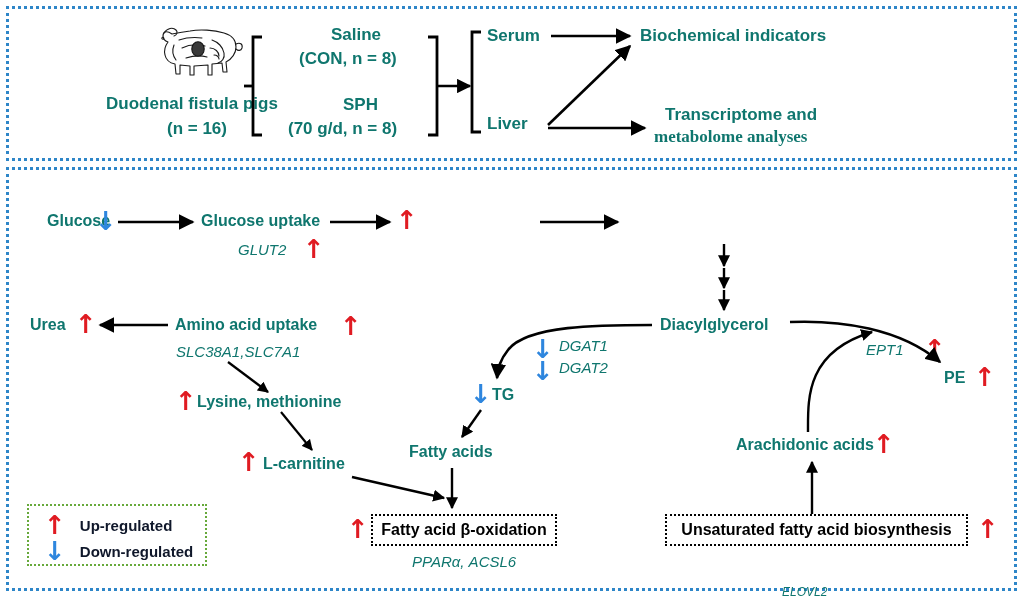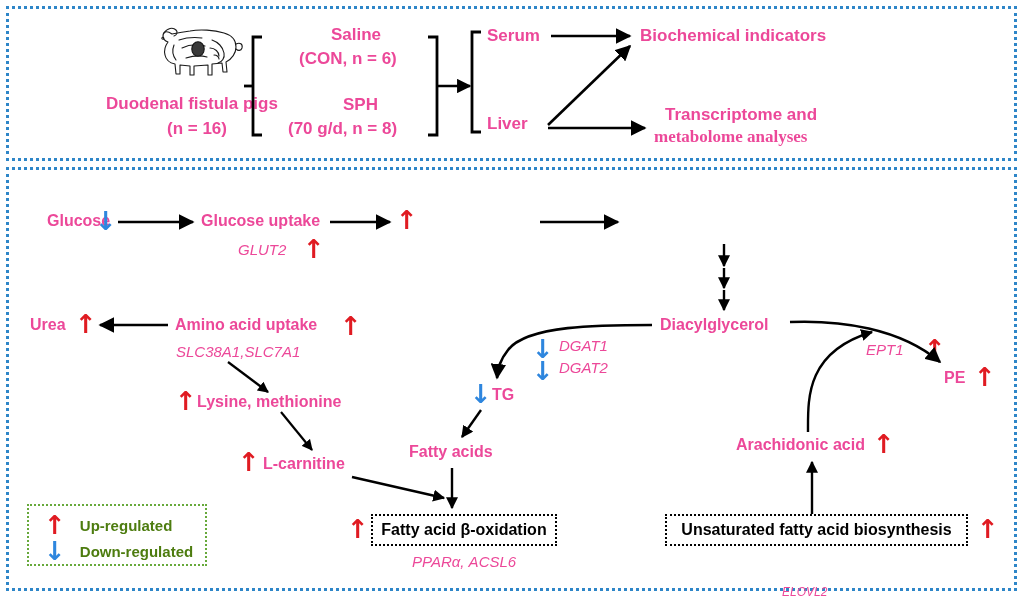--- a/index.html
+++ b/index.html
@@ -22,21 +22,21 @@
     border:3px dotted #2E86C8;
     box-sizing:border-box;
   }
   #panel-top{ left:6px;  top:6px;   width:1011px; height:155px; }
   #panel-bottom{ left:6px; top:167px; width:1011px; height:424px; }
 
   
   .lbl{
     position:absolute;
     white-space:nowrap;
-    color:#ec4899;
+    color:#0f766e;
     line-height:1;
   }
   .bold{ font-weight:bold; }
   .ital{ font-style:italic; font-weight:normal; }
 
   
   svg.overlay{
     position:absolute;
     left:0; top:0;
     width:1023px; height:597px;
@@ -77,21 +77,21 @@
   }
   .legend-row{
     position:absolute;
     display:flex;
     align-items:center;
     white-space:nowrap;
   }
   .legend-text{
     font-weight:bold;
     font-size:15px;
-    color:#4d7c0f;
+    color:#0f172a;
     margin-left:14px;
   }
 
   
   #pig{ position:absolute; left:152px; top:18px; width:96px; height:62px; }
 </style>
 </head>
 <body>
 
 <div id="figure">
@@ -119,21 +119,21 @@
       <path d="M62 37 C65 37 67 39 67 41"></path>
       <path d="M22 27 C20 32 21 38 24 42"></path>
     </g>
     <ellipse cx="46" cy="31" rx="6.2" ry="7.2" fill="#3a3a3a" stroke="#111" stroke-width="1.1"></ellipse>
   </svg>
 
   <div class="lbl bold" style="left:106px; top:95px; font-size:17px;">Duodenal fistula pigs</div>
   <div class="lbl bold" style="left:167px; top:120px; font-size:17px;">(n = 16)</div>
 
   <div class="lbl bold" style="left:331px; top:26px; font-size:17px;">Saline</div>
-  <div class="lbl bold" style="left:299px; top:50px; font-size:17px;">(CON, n = 6)</div>
+  <div class="lbl bold" style="left:299px; top:50px; font-size:17px;">(CON, n = 8)</div>
 
   <div class="lbl bold" style="left:343px; top:96px; font-size:17px;">SPH</div>
   <div class="lbl bold" style="left:288px; top:120px; font-size:17px;">(70 g/d, n = 8)</div>
 
   <div class="lbl bold" style="left:487px; top:27px; font-size:17px;">Serum</div>
   <div class="lbl bold" style="left:487px; top:115px; font-size:17px;">Liver</div>
 
   <div class="lbl bold" style="left:640px; top:27px; font-size:17px;">Biochemical indicators</div>
   <div class="lbl bold" style="left:665px; top:106px; font-size:17px;">Transcriptome and</div>
   <div class="lbl bold" style="left:654px; top:128px; font-size:17px;font-family:Liberation Serif, serif;">metabolome analyses</div>
@@ -174,21 +174,21 @@
   <div class="lbl bold" style="left:197px; top:394px; font-size:16px;">Lysine, methionine</div>
 
   <div class="reg down" style="left:470px; top:381px; font-size:26px;">↓</div>
   <div class="lbl bold" style="left:492px; top:387px; font-size:16px;">TG</div>
 
   <div class="reg up" style="left:238px; top:449px; font-size:26px;">↑</div>
   <div class="lbl bold" style="left:263px; top:456px; font-size:16px;">L-carnitine</div>
 
   <div class="lbl bold" style="left:409px; top:444px; font-size:16px;">Fatty acids</div>
 
-  <div class="lbl bold" style="left:736px; top:437px; font-size:16px;">Arachidonic acid</div>
+  <div class="lbl bold" style="left:736px; top:437px; font-size:16px;">Arachidonic acids</div>
   <div class="reg up" style="left:873px; top:431px; font-size:26px;">↑</div>
 
   <div class="reg up" style="left:347px; top:516px; font-size:26px;">↑</div>
   <div class="dbox" style="left:371px; top:514px; width:186px; height:32px; font-size:16px;">Fatty acid β-oxidation</div>
   <div class="lbl ital" style="left:412px; top:554px; font-size:15px;">PPARα, ACSL6</div>
 
   <div class="dbox" style="left:665px; top:514px; width:303px; height:32px; font-size:16px;">Unsaturated fatty acid biosynthesis</div>
   <div class="reg up" style="left:977px; top:516px; font-size:26px;">↑</div>
   <div class="lbl ital" style="left:782px; top:554px; font-size:12px;margin-top:32px;">ELOVL2</div>
 

